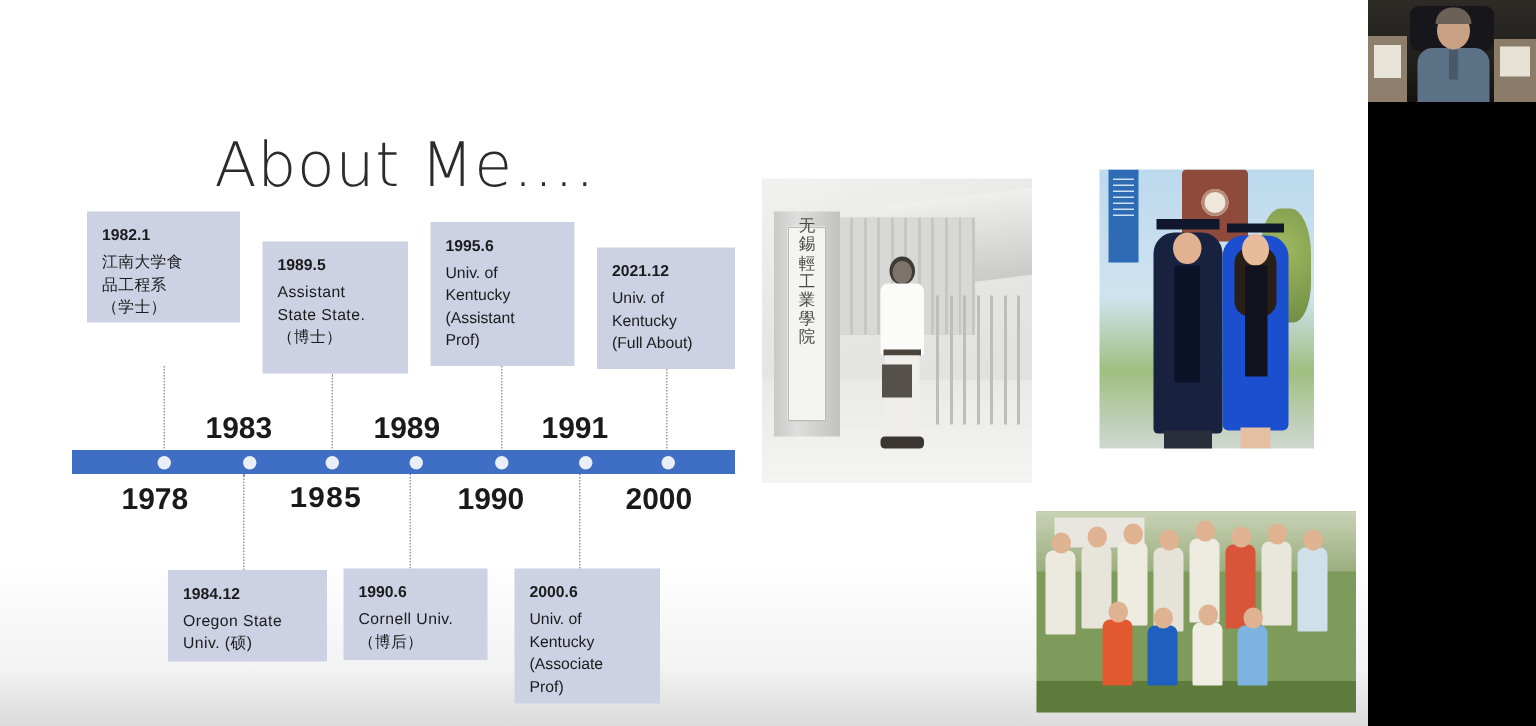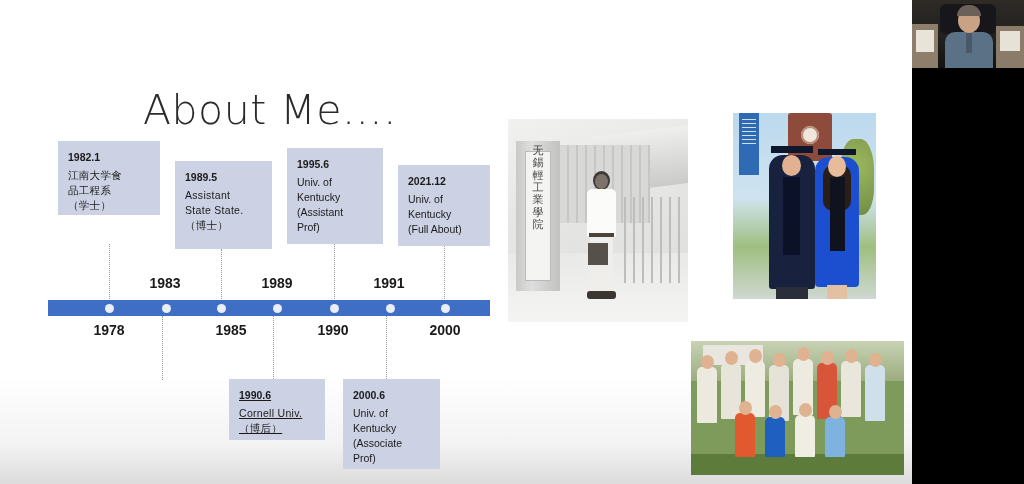--- a/index.html
+++ b/index.html
@@ -49,22 +49,22 @@
   
   .bar{
     position:absolute;left:48px;top:272px;width:442px;height:16px;
     background:#3f6fc4;
   }
   .dot{
     position:absolute;width:9px;height:9px;border-radius:50%;
     background:#e9eef8;top:275.5px;
   }
   .yr{
-    position:absolute;font-size:14px;font-weight:bold;color:#1a1a1a;
-    text-align:center;white-space:nowrap;
+    position:absolute;font-size:20px;font-weight:bold;color:#1a1a1a;
+    text-align:left;white-space:nowrap;
   }
   .yr.above{top:247px;}
   .yr.below{top:294px;}
 
   
   .photo{position:absolute;overflow:hidden;background:#fff;}
 
   
   .p1{left:508px;top:91px;width:180px;height:203px;
       background:linear-gradient(160deg,#f1f1ef 0%,#e6e6e4 40%,#dcdcda 100%);}
@@ -207,28 +207,33 @@
     <div class="dot" style="left:273px;"></div>
     <div class="dot" style="left:330px;"></div>
     <div class="dot" style="left:386px;"></div>
     <div class="dot" style="left:441px;"></div>
 
     <div class="yr above" style="left:137px;width:56px;">1983</div>
     <div class="yr above" style="left:249px;width:56px;">1989</div>
     <div class="yr above" style="left:361px;width:56px;">1991</div>
 
     <div class="yr below" style="left:81px;width:56px;">1978</div>
-    <div class="yr below" style="left:203px;width:56px;">1985</div>
+    <div class="yr below" style="left:193px;width:56px;font-family:Liberation Mono, monospace;">1985</div>
     <div class="yr below" style="left:305px;width:56px;">1990</div>
     <div class="yr below" style="left:417px;width:56px;">2000</div>
 
     <div class="leader" style="left:162px;top:288px;height:64px;"></div>
+    <div class="card cjk" style="left:112px;top:352px;width:106px;height:61px;">
+      <span class="ttl">1984.12</span>
+      <span class="ln">Oregon State</span>
+      <span class="ln">Univ. (硕)</span>
+    </div>
 
     <div class="leader" style="left:273px;top:288px;height:63px;"></div>
-    <div class="card cjk" style="left:229px;top:351px;width:96px;height:61px;text-decoration:underline;">
+    <div class="card cjk" style="left:229px;top:351px;width:96px;height:61px;">
       <span class="ttl">1990.6</span>
       <span class="ln">Cornell Univ.</span>
       <span class="ln">（博后）</span>
     </div>
 
     <div class="leader" style="left:386px;top:288px;height:63px;"></div>
     <div class="card" style="left:343px;top:351px;width:97px;height:90px;">
       <span class="ttl">2000.6</span>
       <span class="ln">Univ. of</span>
       <span class="ln">Kentucky</span>

